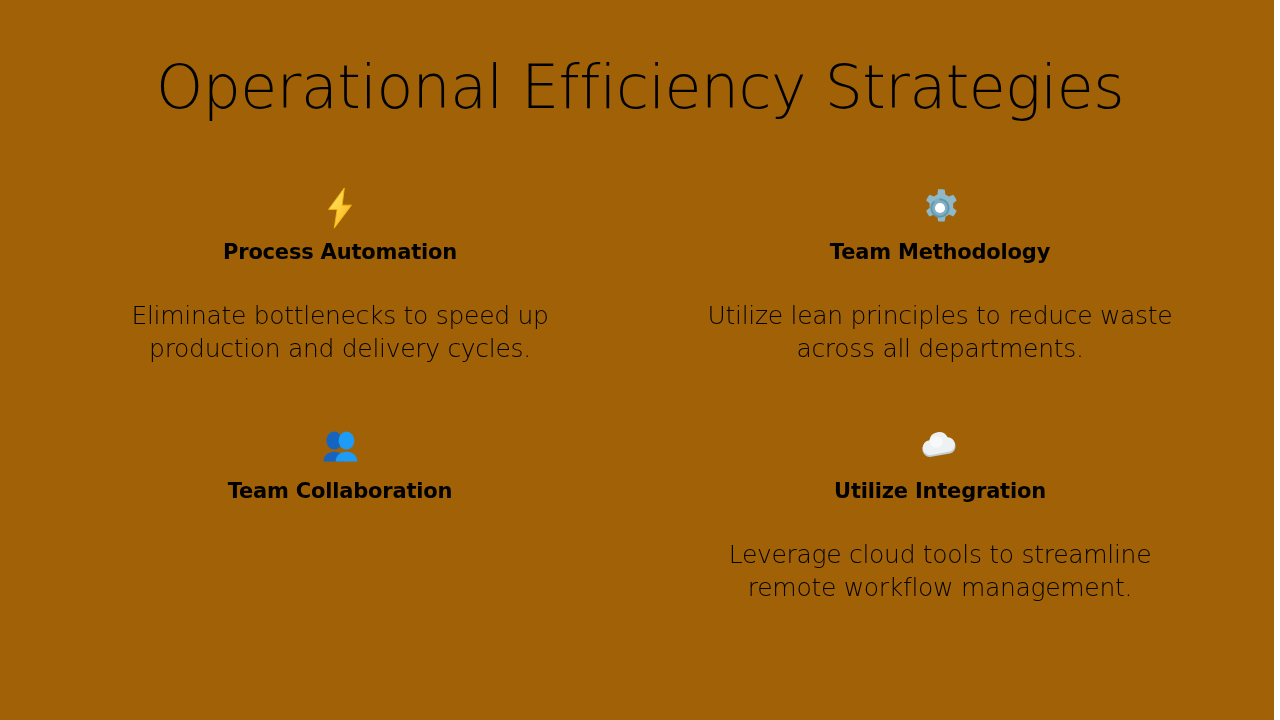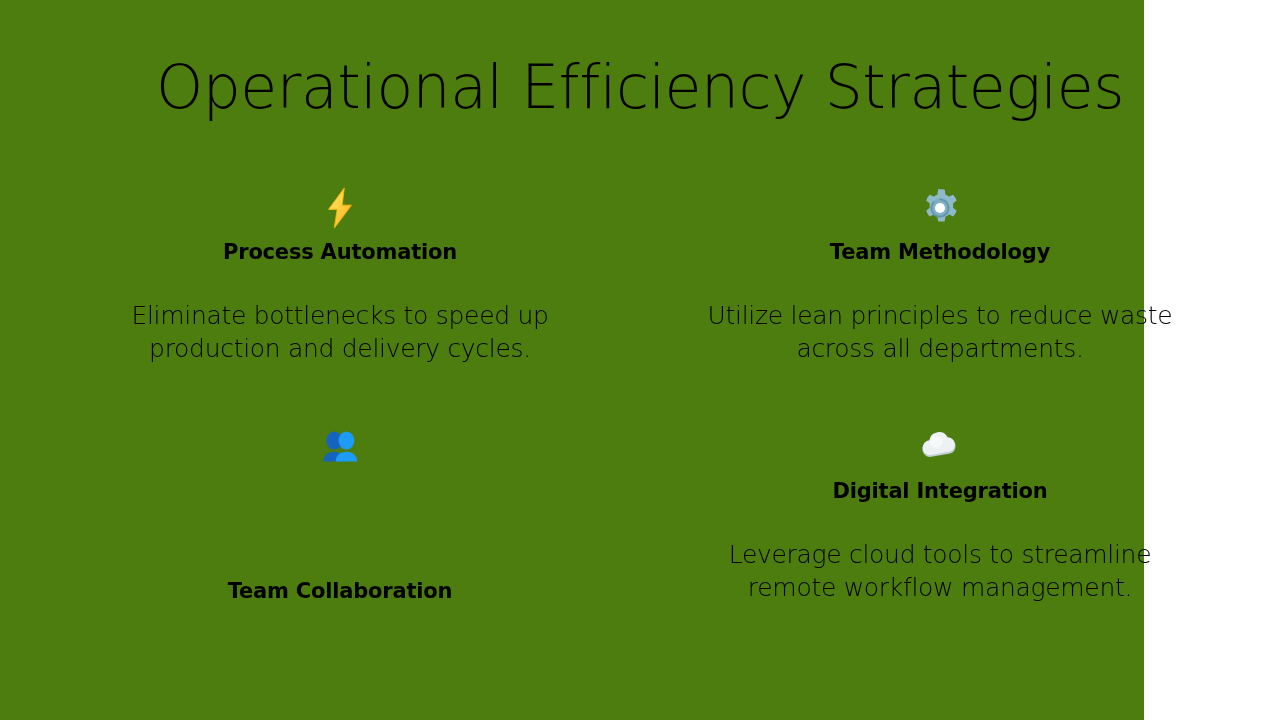--- a/index.html
+++ b/index.html
@@ -10,23 +10,23 @@
     width: 1280px;
     height: 720px;
     background: #ffffff;
     font-family: "Liberation Sans", sans-serif;
     color: #000000;
     overflow: hidden;
   }
 
   .slide {
     position: relative;
-    width: 1144px;
+    width: 1274px;
     height: 720px;
-    background: #4d7c0f;
+    background: #a16207;
     box-sizing: border-box;
   }
 
   
   .slide-title {
     position: absolute;
     left: 0;
     top: 52px;
     width: 1280px;
     text-align: center;
@@ -89,21 +89,21 @@
     font-weight: 300;
     font-size: 25px;
     line-height: 33px;
     letter-spacing: -0.3px;
     color: #000000;
     max-width: 470px;
     margin: 17px auto;
   }
 
   
-  .card.col-left  { padding-left: 0; padding-right: 0; justify-content: space-between; }
+  .card.col-left  { padding-left: 0; padding-right: 0; }
   .card.col-right { padding-left: 0; padding-right: 0; }
 </style>
 </head>
 <body>
 
 <div class="slide">
 
   <div class="slide-title">Operational Efficiency Strategies</div>
 
   <div class="card-grid">
@@ -155,18 +155,18 @@
     </div>
 
     <div class="card col-right">
       <div class="card-icon">
         <svg viewBox="0 0 64 64" xmlns="http://www.w3.org/2000/svg">
           <path d="M18 46 a11 11 0 0 1-1-21.9 A14 14 0 0 1 43 20.5 a10.5 10.5 0 0 1 3 20.6 Z" fill="#C2CED3"></path>
           <path d="M18 43.5 a10.5 10.5 0 0 1-.8-20.9 A13.5 13.5 0 0 1 42.6 18.6 a10 10 0 0 1 2.9 19.6 Z" fill="#EDF1F3"></path>
           <ellipse cx="27" cy="25" rx="9" ry="8" fill="#F6F8F9"></ellipse>
         </svg>
       </div>
-      <div class="card-title">Digital Integration</div>
+      <div class="card-title">Utilize Integration</div>
       <div class="card-body">Leverage cloud tools to streamline remote workflow management.</div>
     </div>
 
   </div>
 </div>
 
 </body></html>

